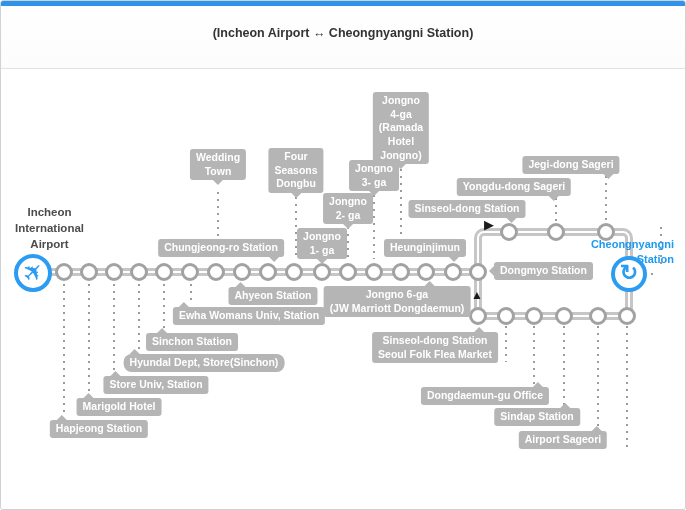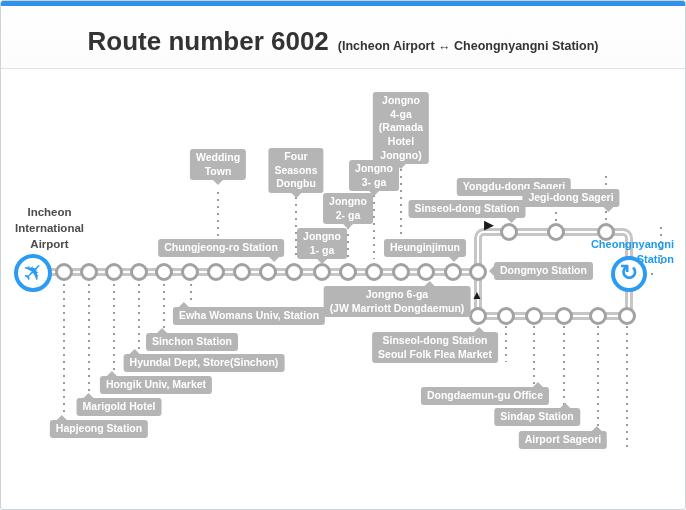--- a/index.html
+++ b/index.html
@@ -35,21 +35,20 @@
   .turn .g{font-size:22px;font-weight:bold;transform:translateY(-1px);}
   
   .arrow{position:absolute;color:#1b1b1b;z-index:6;line-height:1;}
 </style>
 </head>
 <body>
 
 <div class="panel">
   <div class="topbar"></div>
   <div class="header">
-    <span class="title">Route number 6002</span>
     <span class="subtitle">(Incheon Airport ↔ Cheongnyangni Station)</span>
   </div>
 
   <div class="diagram">
 
     <div class="track-main"></div>
     <div class="track-loop"></div>
 
     <div class="ep-start">Incheon
 International
@@ -131,30 +130,31 @@
 3- ga</div>
     <div class="lbl pd" style="left:400px;top:22px;">Jongno
 4-ga
 (Ramada
 Hotel
 Jongno)</div>
     <div class="lbl pd" style="left:424px;top:169px;--px:85%;">Heunginjimun</div>
 
     <div class="lbl pd" style="left:466px;top:130px;--px:88%;">Sinseol-dong Station</div>
     <div class="lbl pd" style="left:513px;top:108px;--px:85%;">Yongdu-dong Sageri</div>
-    <div class="lbl pd" style="left:570px;top:86px;margin-top:33px;--px:88%;">Jegi-dong Sageri</div>
+    <div class="lbl pd" style="left:570px;top:86px;--px:88%;">Jegi-dong Sageri</div>
 
     <div class="lbl pl nc" style="left:493px;top:192px;">Dongmyo Station</div>
 
     <div class="lbl pu" style="left:98px;top:350px;--px:12%;">Hapjeong Station</div>
     <div class="lbl pu" style="left:118px;top:328px;--px:14%;">Marigold Hotel</div>
-    <div class="lbl pu" style="left:155px;top:306px;--px:11%;">Hongik Univ, Market</div>
-    <div class="lbl pu" style="left:203px;top:284px;--px:7%;">Hyundal Dept, Store(Sinchon)</div>
+    <div class="lbl pu" style="left:155px;top:306px;--px:11%;">Store Univ, Station</div>
+    <div class="lbl pu" style="left:203px;top:284px;border-radius:8px;--px:7%;">Hyundal Dept, Store(Sinchon)</div>
     <div class="lbl pu" style="left:191px;top:263px;--px:17%;">Sinchon Station</div>
     <div class="lbl pu" style="left:248px;top:237px;--px:7%;">Ewha Womans Univ, Station</div>
+    <div class="lbl pu" style="left:272px;top:217px;--px:14%;">Ahyeon Station</div>
     <div class="lbl pu" style="left:396px;top:216px;--px:72%;">Jongno 6-ga
 (JW Marriott Dongdaemun)</div>
 
     <div class="lbl pu" style="left:434px;top:262px;--px:85%;">Sinseol-dong Station
 Seoul Folk Flea Market</div>
     <div class="lbl pu" style="left:484px;top:317px;--px:91%;">Dongdaemun-gu Office</div>
     <div class="lbl pu" style="left:536px;top:338px;--px:83%;">Sindap Station</div>
     <div class="lbl pu" style="left:562px;top:361px;--px:88%;">Airport Sageori</div>
   </div>
 </div>

